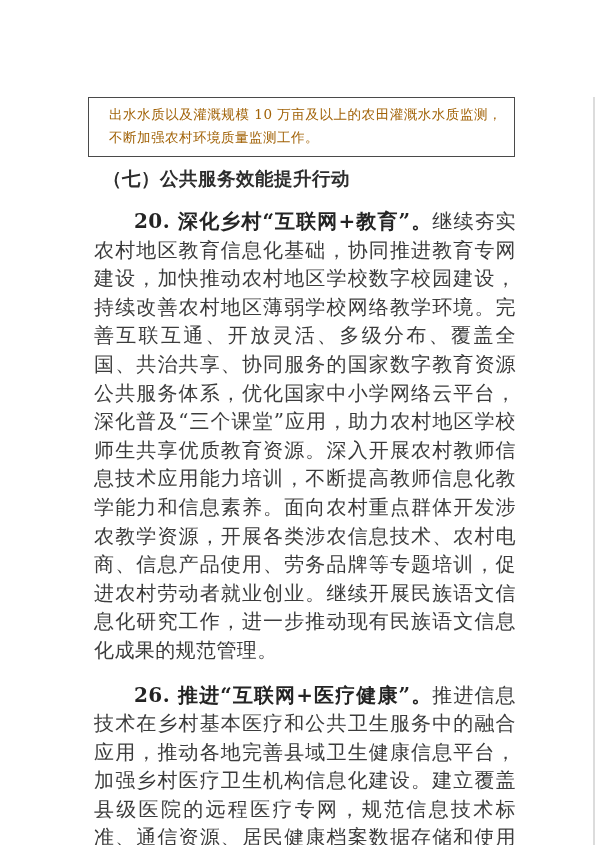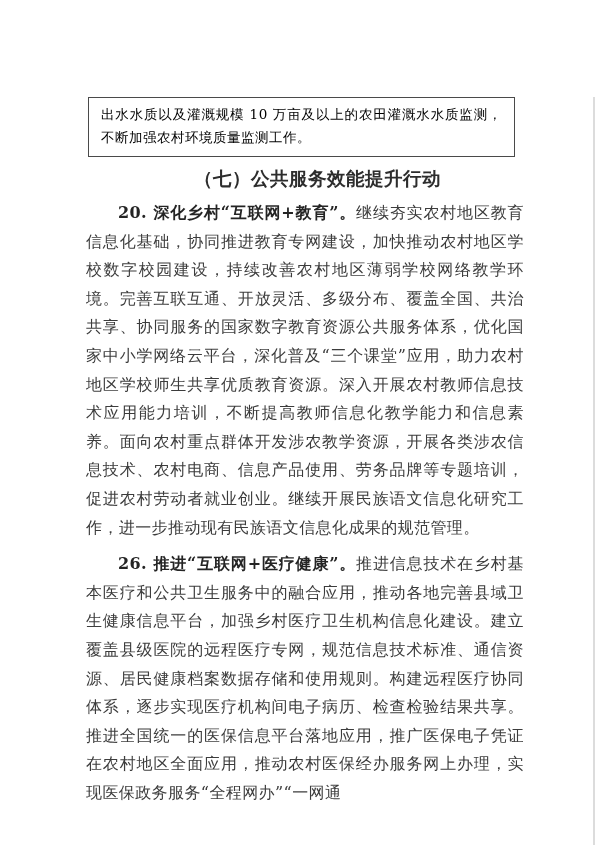--- a/index.html
+++ b/index.html
@@ -17,39 +17,38 @@
     background: #ffffff;
     font-family: "DejaVu Serif", "Liberation Serif", serif;
     color: #3c3c3c;
   }
   .content {
     padding: 0 68px 0 78px;
   }
   .notice-box {
     margin: 97px 17px 0 10px;
     border: 1.5px solid #4a4a4a;
-    padding: 5px 12px 7px 12px;
+    padding: 5px 12px 7px 20px;
     font-size: 13.5px;
     line-height: 23px;
     text-align: justify;
     letter-spacing: 0.5px;
-    color: #000000;
+    color: #a16207;
   }
   .heading {
     margin: 9px 0 5px 0;
     padding-left: 25px;
     font-size: 18.5px;
     font-weight: bold;
     letter-spacing: 0.5px;
     color: #2d2d2d;
-    text-align: center;
   }
   .para {
-    margin: 8px;
-    font-size: 16px;
+    margin: 16px;
+    font-size: 20px;
     line-height: 28.6px;
     text-indent: 2em;
     text-align: justify;
     letter-spacing: 0.4px;
     color: #3c3c3c;
   }
   .para .lead {
     font-weight: bold;
     color: #242424;
   }

